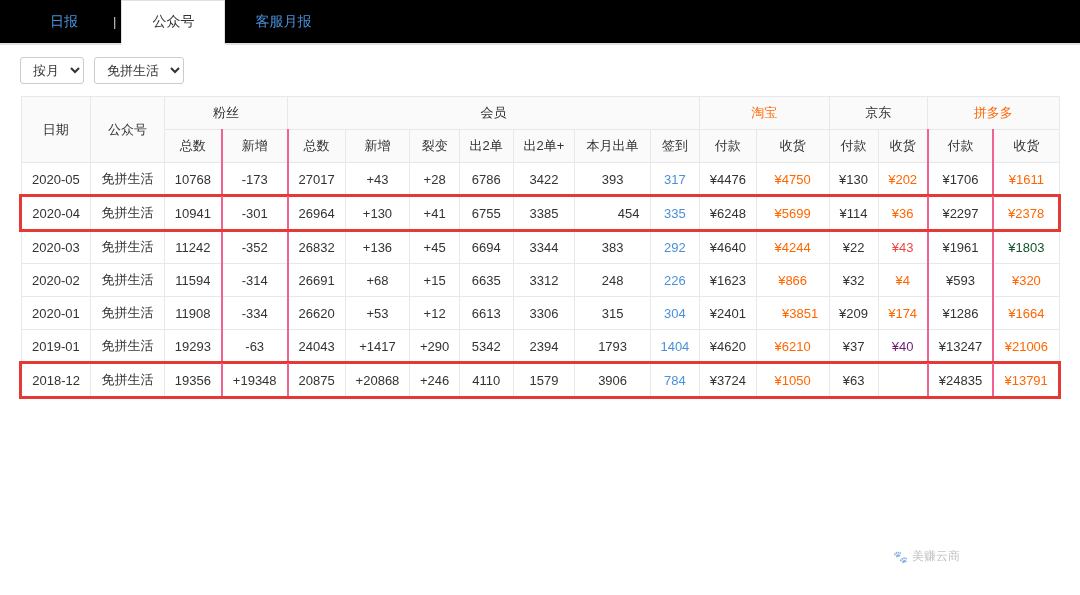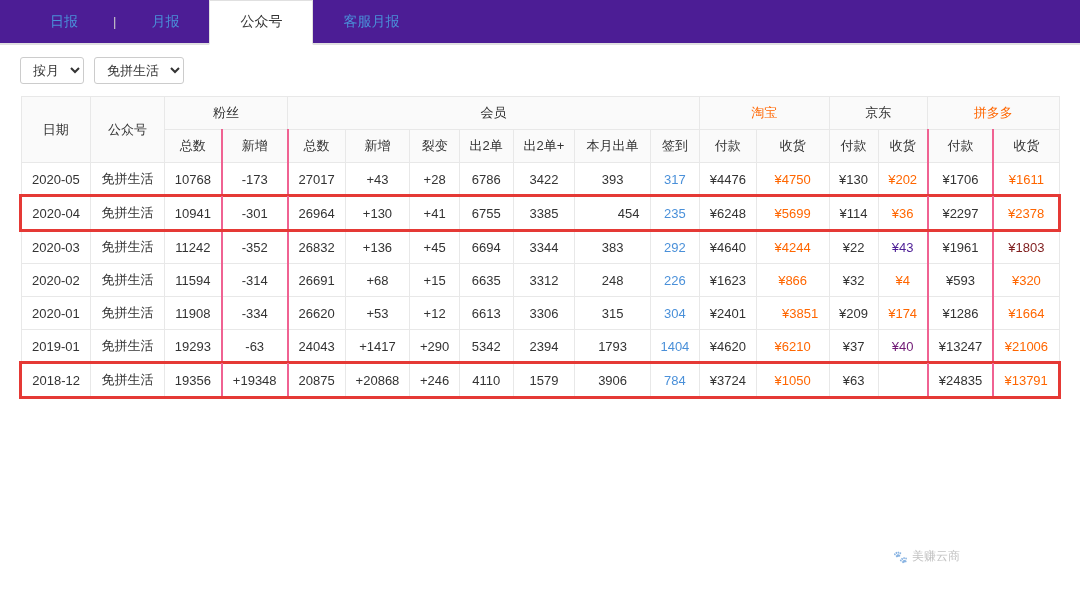--- a/index.html
+++ b/index.html
@@ -11,21 +11,21 @@
       width: 1080px;
       min-height: 595px;
     }
 
     
     .nav-tabs {
       display: flex;
       align-items: center;
       border-bottom: 2px solid #e0e0e0;
       padding: 0 20px;
-      background: #4c1d95;
+      background: #000000;
     }
     .nav-tab {
       padding: 12px 30px;
       cursor: pointer;
       color: #4a90d9;
       font-size: 14px;
       border-bottom: 2px solid transparent;
       margin-bottom: -2px;
     }
     .nav-tab.active {
@@ -116,21 +116,20 @@
       align-items: center;
       gap: 4px;
     }
   </style>
 </head>
 <body>
 
 <div class="nav-tabs">
   <span class="nav-tab">日报</span>
   <span class="nav-tab-divider">|</span>
-  <span class="nav-tab">月报</span>
   <span class="nav-tab active">公众号</span>
   <span class="nav-tab">客服月报</span>
 </div>
 
 <div class="filter-row">
   <select class="filter-select">
     <option>按月</option>
   </select>
   <select class="filter-select">
     <option>免拼生活</option>
@@ -193,21 +192,21 @@
           <td style="border-top: 2px solid rgb(229, 57, 53); border-bottom: 2px solid rgb(229, 57, 53); border-left: 2px solid rgb(229, 57, 53);">2020-04</td>
           <td style="border-top: 2px solid rgb(229, 57, 53); border-bottom: 2px solid rgb(229, 57, 53);">免拼生活</td>
           <td style="border-top: 2px solid rgb(229, 57, 53); border-bottom: 2px solid rgb(229, 57, 53);">10941</td>
           <td class="col-fans-new" style="border-top: 2px solid rgb(229, 57, 53); border-bottom: 2px solid rgb(229, 57, 53);">-301</td>
           <td style="border-top: 2px solid rgb(229, 57, 53); border-bottom: 2px solid rgb(229, 57, 53);">26964</td>
           <td style="border-top: 2px solid rgb(229, 57, 53); border-bottom: 2px solid rgb(229, 57, 53);">+130</td>
           <td style="border-top: 2px solid rgb(229, 57, 53); border-bottom: 2px solid rgb(229, 57, 53);">+41</td>
           <td style="border-top: 2px solid rgb(229, 57, 53); border-bottom: 2px solid rgb(229, 57, 53);">6755</td>
           <td style="border-top: 2px solid rgb(229, 57, 53); border-bottom: 2px solid rgb(229, 57, 53);">3385</td>
           <td style="border-top: 2px solid rgb(229, 57, 53); border-bottom: 2px solid rgb(229, 57, 53); padding-left: 40px;">454</td>
-          <td style="color: rgb(74, 144, 217); border-top: 2px solid rgb(229, 57, 53); border-bottom: 2px solid rgb(229, 57, 53);">235</td>
+          <td style="color: rgb(74, 144, 217); border-top: 2px solid rgb(229, 57, 53); border-bottom: 2px solid rgb(229, 57, 53);">335</td>
           <td style="border-top: 2px solid rgb(229, 57, 53); border-bottom: 2px solid rgb(229, 57, 53);">¥6248</td>
           <td style="color: rgb(255, 102, 0); border-top: 2px solid rgb(229, 57, 53); border-bottom: 2px solid rgb(229, 57, 53);">¥5699</td>
           <td style="border-top: 2px solid rgb(229, 57, 53); border-bottom: 2px solid rgb(229, 57, 53);">¥114</td>
           <td style="color: rgb(255, 102, 0); border-top: 2px solid rgb(229, 57, 53); border-bottom: 2px solid rgb(229, 57, 53);">¥36</td>
           <td class="col-pdd-pay" style="border-top: 2px solid rgb(229, 57, 53); border-bottom: 2px solid rgb(229, 57, 53);">¥2297</td>
           <td style="color: rgb(255, 102, 0); border-top: 2px solid rgb(229, 57, 53); border-bottom: 2px solid rgb(229, 57, 53); border-right: 2px solid rgb(229, 57, 53);">¥2378</td>
         </tr>
         <tr>
           <td>2020-03</td>
           <td>免拼生活</td>
@@ -216,23 +215,23 @@
           <td>26832</td>
           <td>+136</td>
           <td>+45</td>
           <td>6694</td>
           <td>3344</td>
           <td>383</td>
           <td style="color: rgb(74, 144, 217);">292</td>
           <td>¥4640</td>
           <td style="color: rgb(255, 102, 0);">¥4244</td>
           <td>¥22</td>
-          <td style="color: #4c1d95;">¥43</td>
+          <td style="color: #ef4444;">¥43</td>
           <td class="col-pdd-pay">¥1961</td>
-          <td style="color: #7f1d1d; margin-left: 14px;">¥1803</td>
+          <td style="color: #14532d; margin-left: 14px;">¥1803</td>
         </tr>
         <tr>
           <td>2020-02</td>
           <td>免拼生活</td>
           <td>11594</td>
           <td class="col-fans-new">-314</td>
           <td>26691</td>
           <td>+68</td>
           <td>+15</td>
           <td>6635</td>

